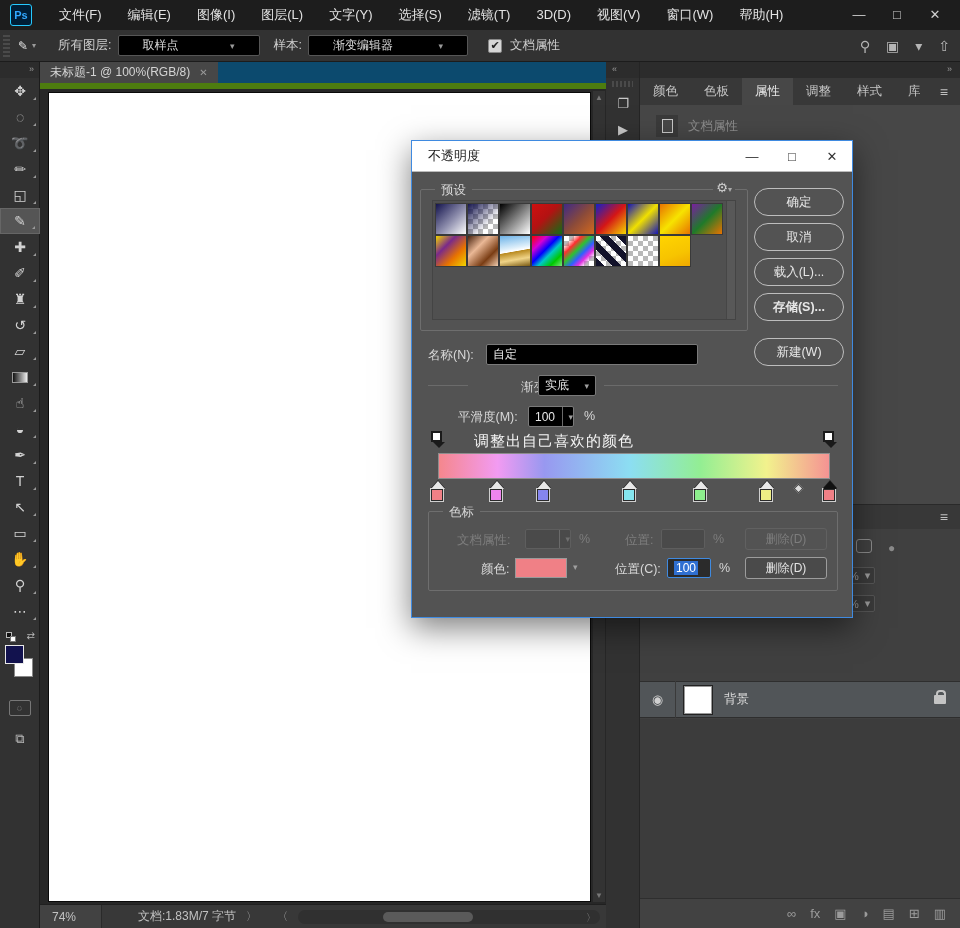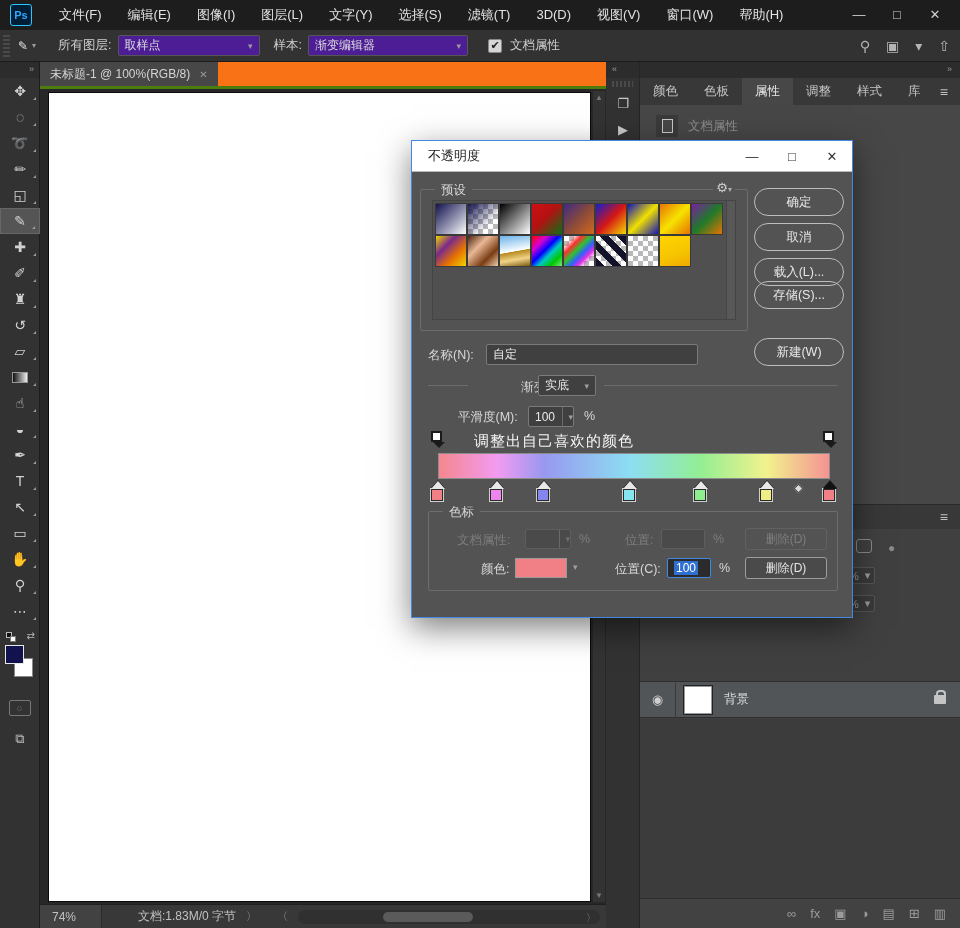--- a/index.html
+++ b/index.html
@@ -11,21 +11,21 @@
   #pslogo{width:22px;height:22px;margin:0 14px 0 10px;border:1px solid #26c9ff;border-radius:3px;background:#001e36;color:#31a8ff;font-size:11px;font-weight:bold;display:flex;align-items:center;justify-content:center;}
   .menu-item{padding:0 13px;height:30px;line-height:30px;color:#e2e2e2;font-size:13px;cursor:default;}
   #winctrls{position:absolute;right:6px;top:0;display:flex;}
   .winbtn{width:38px;height:28px;display:flex;align-items:center;justify-content:center;color:#cfcfcf;font-size:13px;}
 
   
   #optionsbar{position:absolute;left:0;top:30px;width:960px;height:32px;background:#323232;border-bottom:1px solid #1c1c1c;display:flex;align-items:center;}
   .grip{width:7px;height:22px;margin-left:3px;background:repeating-linear-gradient(to bottom,#4a4a4a 0 2px,transparent 2px 4px);}
   .tool-preview{display:flex;align-items:center;margin:0 8px 0 8px;color:#e6e6e6;}
   .opt-label{margin:0 6px 0 14px;color:#cfcfcf;font-size:12.5px;}
-  .opt-select{background:#4c1d95;border:1px solid #565656;border-radius:2px;height:21px;display:flex;align-items:center;padding:0 6px;color:#dcdcdc;position:relative;}
+  .opt-select{background:#000000;border:1px solid #565656;border-radius:2px;height:21px;display:flex;align-items:center;padding:0 24px;color:#dcdcdc;position:relative;}
   .opt-select .chev{margin-left:auto;color:#9a9a9a;font-size:9px;padding-left:10px;}
   .checkbox{width:14px;height:14px;background:#d6d6d6;border:1px solid #888;border-radius:2px;margin-left:20px;display:flex;align-items:center;justify-content:center;color:#222;font-size:11px;font-weight:bold;}
   #optionsbar-right{position:absolute;right:10px;top:30px;height:32px;display:flex;align-items:center;gap:16px;color:#b5b5b5;}
 
   
   #toolbar{position:absolute;left:0;top:62px;width:40px;height:866px;background:#323232;border-right:1px solid #1c1c1c;}
   #toolbar .dock-head{height:16px;color:#9a9a9a;font-size:9px;text-align:right;padding:2px 5px 0 0;background:#2c2c2c;}
   .tool{position:relative;width:40px;height:26px;display:flex;align-items:center;justify-content:center;color:#d2d2d2;font-size:14px;}
   .tool::after{content:"";position:absolute;right:4px;bottom:4px;border-left:3px solid transparent;border-bottom:3px solid #9a9a9a;}
   .tool.active{background:#555555;border:1px solid #666;}
@@ -34,21 +34,21 @@
   .mini-defaults{position:absolute;left:6px;top:0;width:11px;height:10px;}
   .mini-defaults .a{position:absolute;left:0;top:0;width:6px;height:6px;background:#111;border:1px solid #bbb;}
   .mini-defaults .b{position:absolute;left:4px;top:4px;width:6px;height:6px;background:#fff;border:1px solid #777;}
   .swap{position:absolute;right:5px;top:-2px;color:#b5b5b5;font-size:10px;}
   .fg{position:absolute;left:5px;top:13px;width:19px;height:19px;background:#12124e;border:1px solid #e8e8e8;z-index:2;}
   .bgc{position:absolute;left:14px;top:26px;width:19px;height:19px;background:#fff;border:1px solid #888;}
   .tb-extra{width:40px;height:26px;display:flex;align-items:center;justify-content:center;color:#b8b8b8;font-size:13px;}
 
   
   #docpane{position:absolute;left:40px;top:62px;width:566px;height:866px;background:#272727;display:flex;flex-direction:column;}
-  #tabstrip{height:27px;background:#f97316;border-bottom:3px solid #4d7c0f;display:flex;}
+  #tabstrip{height:27px;background:#0c4a6e;border-bottom:6px solid #4d7c0f;display:flex;}
   #doctab{background:#474747;color:#d4d4d4;font-size:12px;display:flex;align-items:center;padding:0 10px;gap:9px;}
   #doctab .close{color:#9a9a9a;font-size:10px;}
   #viewport{flex:1;position:relative;}
   #canvas{position:absolute;left:8px;top:3px;right:15px;bottom:2px;background:#fff;border:1px solid #0a0a0a;}
   #vscroll{position:absolute;right:1px;top:2px;width:12px;bottom:2px;background:#333;display:flex;flex-direction:column;align-items:center;justify-content:space-between;color:#777;font-size:8px;padding:2px 0;}
   #statusbar{height:24px;background:#383838;border-top:1px solid #202020;display:flex;align-items:center;color:#c2c2c2;}
   #zoomcell{width:62px;height:24px;background:#424242;border-right:1px solid #2a2a2a;display:flex;align-items:center;padding-left:12px;}
   #docinfo{margin-left:36px;font-size:12px;}
   .sb-chev{color:#9f9f9f;margin:0 10px;font-size:11px;}
   #hscroll{flex:1;height:14px;margin-right:6px;background:#303030;border-radius:7px;position:relative;display:flex;align-items:center;}
@@ -102,21 +102,21 @@
   #gear .chev{font-size:8px;color:#aaa;}
   #presetbox{position:absolute;left:11px;top:10px;right:11px;bottom:10px;background:#505050;border:1px solid #444;}
   #presetscroll{position:absolute;right:0;top:0;width:9px;bottom:0;background:#585858;border-left:1px solid #464646;}
   #presets{position:absolute;left:2px;top:2px;width:288px;display:flex;flex-wrap:wrap;}
   .preset{width:32px;height:32px;border:1px solid #3a3a3a;position:relative;}
   .preset .fill{position:absolute;inset:0;}
   .checker{background-image:linear-gradient(45deg,#b9b9b9 25%,transparent 25%,transparent 75%,#b9b9b9 75%),linear-gradient(45deg,#b9b9b9 25%,#fff 25%,#fff 75%,#b9b9b9 75%);background-size:10px 10px;background-position:0 0,5px 5px;background-color:#fff;}
 
   .dlg-btn{position:absolute;left:342px;width:90px;height:28px;border:1px solid #bdbdbd;border-radius:14px;background:transparent;color:#e6e6e6;font-size:12.5px;display:flex;align-items:center;justify-content:center;}
   .dlg-label{position:absolute;color:#d8d8d8;font-size:12.5px;}
-  .dlg-input{position:absolute;background:#404040;border:1px solid #7a7a7a;border-radius:2px;color:#e8e8e8;font-size:12px;display:flex;align-items:center;padding:0 6px;}
+  .dlg-input{position:absolute;background:#000000;border:1px solid #7a7a7a;border-radius:2px;color:#e8e8e8;font-size:12px;display:flex;align-items:center;padding:0 6px;}
   .dd-chev{margin-left:auto;color:#9f9f9f;font-size:9px;border-left:1px solid #6a6a6a;padding-left:5px;height:100%;display:flex;align-items:center;}
   .sepline{position:absolute;height:1px;background:#6b6b6b;}
 
   
   #gradbar{position:absolute;left:26px;top:312px;width:392px;height:26px;border:1px solid #8d8d8d;}
   #annotation{position:absolute;left:62px;top:291px;color:#f4f4f4;font-size:15px;letter-spacing:1px;}
   .ostop{position:absolute;top:290px;width:13px;height:20px;}
   .ostop .sq{width:11px;height:11px;background:#fff;border:2px solid #1a1a1a;}
   .ostop .tri{width:0;height:0;margin-left:1.5px;border-left:6px solid transparent;border-right:6px solid transparent;border-top:6px solid #1a1a1a;}
   .cstop{position:absolute;top:340px;width:14px;height:22px;}
@@ -236,21 +236,21 @@
     </div>
     <div id="viewport">
       <div id="canvas"></div>
       <div id="vscroll">
         <span>▲</span>
         <span>▼</span>
       </div>
     </div>
     <div id="statusbar">
       <div id="zoomcell">74%</div>
-      <span id="docinfo">文档:1.83M/0 字节</span>
+      <span id="docinfo">文档:1.83M/7 字节</span>
       <span class="sb-chev">〉</span>
       <span class="sb-chev">〈</span>
       <div id="hscroll">
         <div class="thumb"></div>
         <span class="arr" style="right:4px;">〉</span>
       </div>
     </div>
   </div>
 
   <div id="dockstrip">
@@ -382,21 +382,21 @@
               <div class="fill" style="background: linear-gradient(160deg, rgb(255, 212, 0) 0%, rgb(247, 196, 0) 60%, rgb(239, 168, 0) 100%);"></div>
             </div>
           </div>
         <div id="presetscroll"></div>
       </div>
     </div>
 
     <div class="dlg-btn" style="top:47px;">确定</div>
     <div class="dlg-btn" style="top:82px;">取消</div>
     <div class="dlg-btn" style="top:117px;">载入(L)...</div>
-    <div class="dlg-btn" style="top:140px;">存储(S)...</div>
+    <div class="dlg-btn" style="top:152px;font-weight:bold;">存储(S)...</div>
     <div class="dlg-btn" style="top:197px;">新建(W)</div>
 
     <span class="dlg-label" style="left:16px;top:206px;">名称(N):</span>
     <div class="dlg-input" style="left:74px;top:203px;width:212px;height:21px;">
       <span>自定</span>
     </div>
 
     <div class="sepline" style="left:16px;top:244px;width:40px;"></div>
     <div class="sepline" style="left:192px;top:244px;width:234px;"></div>
     <span class="dlg-label" style="left:61px;top:238px;margin-left:48px;">渐变类型:</span>

